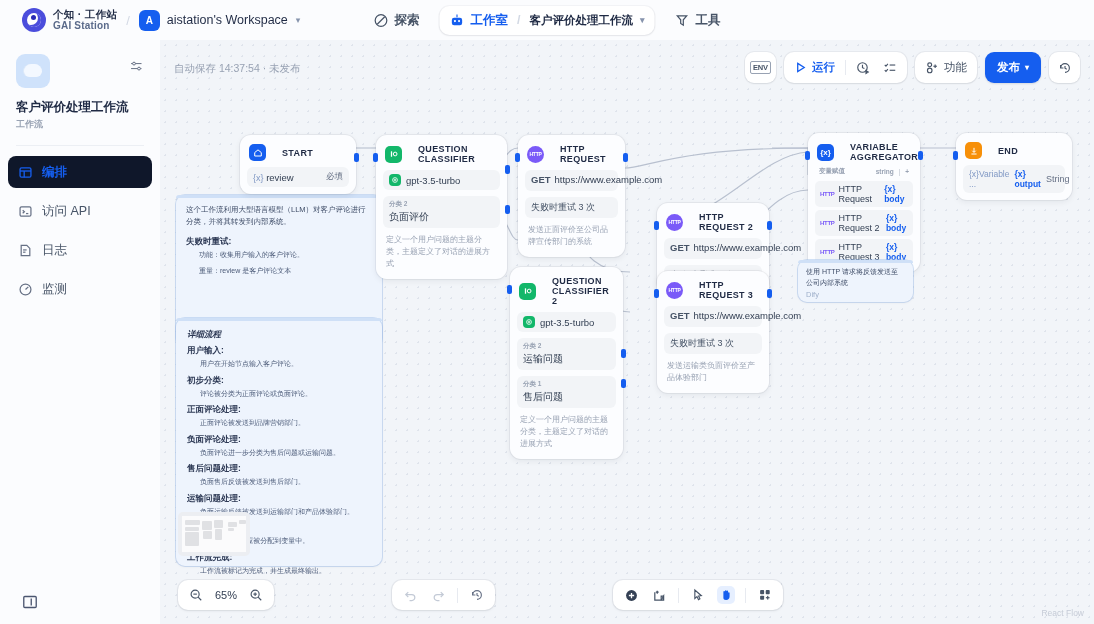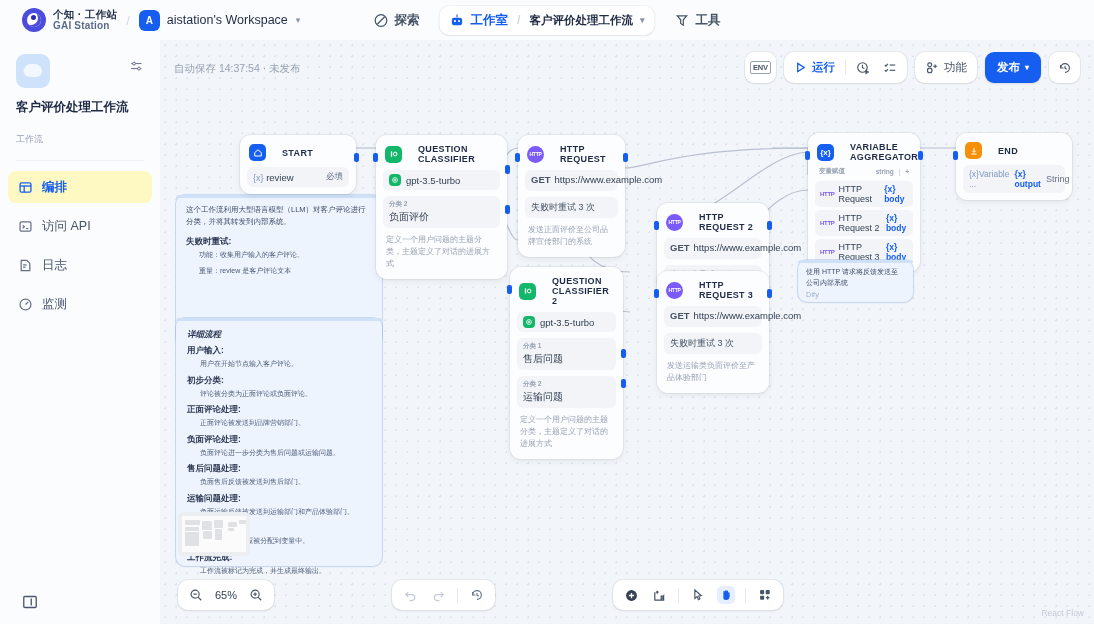--- a/index.html
+++ b/index.html
@@ -67,28 +67,28 @@
   .app-ava {
     width:34px; height:34px; border-radius:9px; background:#cfe2fb;
     position:relative;
   }
   .app-ava::after {
     content:""; position:absolute; left:8px; top:10px; width:18px; height:13px;
     background:#f3f8ff; border-radius:9px 9px 7px 7px;
     box-shadow:-1px 0 0 #dce9f9;
   }
   .app-title { margin:11px 16px 0; font-size:12.5px; font-weight:700; color:#1f2a44; }
-  .app-sub { margin:17px 16px 0; font-size:9px; color:#98a2b3; }
+  .app-sub { margin:2px 16px 0; font-size:9px; color:#98a2b3;font-weight:bold; }
   .divider { height:1px; background:#eceff4; margin:14px 16px 10px; }
   .side-list { padding:0 8px; }
   .side-item {
     display:flex; align-items:center; gap:9px; height:32px; padding:0 10px;
     border-radius:8px; font-size:12.5px; color:#475467; margin-bottom:7px;
   }
-  .side-item.active { background:#fef9c3; color:#155eef; font-weight:700; }
+  .side-item.active { background:#0f172a; color:#155eef; font-weight:700; }
   .side-foot { position:absolute; left:22px; bottom:14px; }
 
   
   #canvas {
     position:absolute; left:160px; top:40px; width:934px; height:584px;
     background-color:#f2f5f9;
     background-image:radial-gradient(#dfe4ec 1px, transparent 1px);
     background-size:11px 11px;
     overflow:hidden;
   }
@@ -502,26 +502,26 @@
     <div class="model-row">
       <span class="model-dot">
         <svg viewBox="0 0 12 12" width="8" height="8" fill="none" stroke="#fff" stroke-width="1.2">
             <circle cx="6" cy="6" r="3.6"></circle>
             <circle cx="6" cy="6" r="1.3"></circle>
           </svg>
       </span>
       <span>gpt-3.5-turbo</span>
     </div>
     <div class="n-field col">
+      <div class="f-label">分类 2</div>
+      <div class="f-val">运输问题</div>
+    </div>
+    <div class="n-field col">
       <div class="f-label">分类 1</div>
       <div class="f-val">售后问题</div>
-    </div>
-    <div class="n-field col">
-      <div class="f-label">分类 2</div>
-      <div class="f-val">运输问题</div>
     </div>
     <div class="n-desc">定义一个用户问题的主题分类，主题定义了对话的进展方式</div>
   </div>
 
   <div class="node" style="left:497px; top:163px; width:112px;">
     <div class="port l"></div>
     <div class="port r"></div>
     <div class="n-head">
       <div class="n-ico" style="background:#7a5af8;border-radius:50%;font-size:5px;letter-spacing:-.3px;">HTTP</div>
       <div class="n-title">HTTP REQUEST 2</div>

